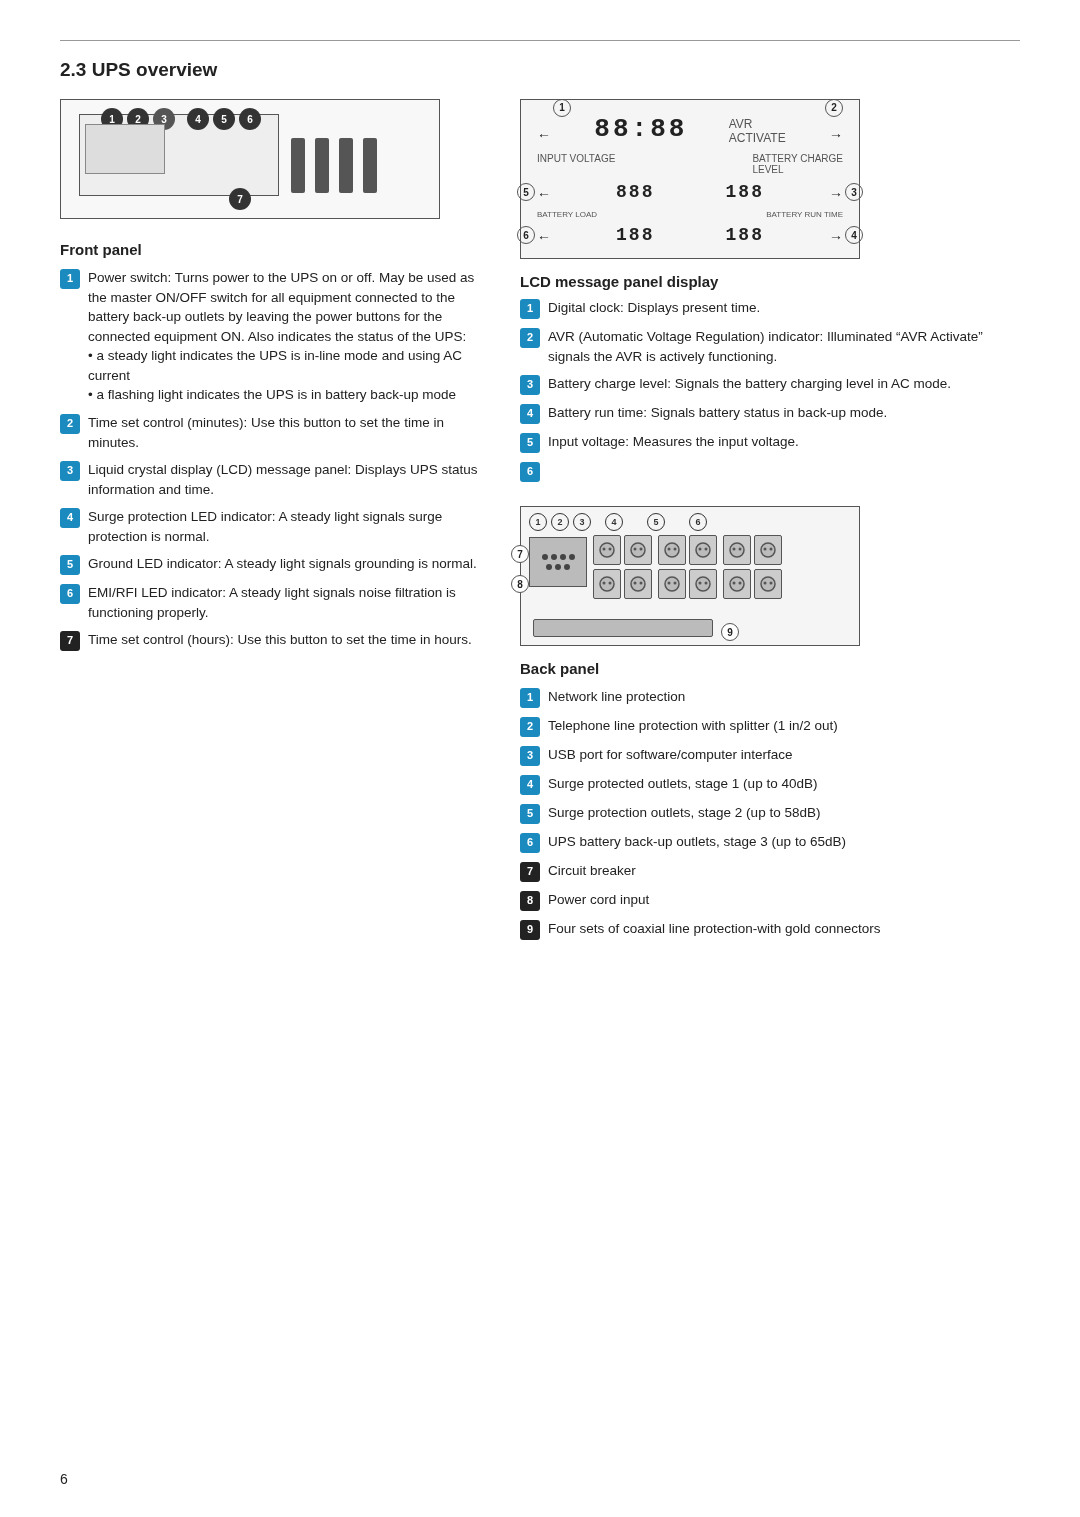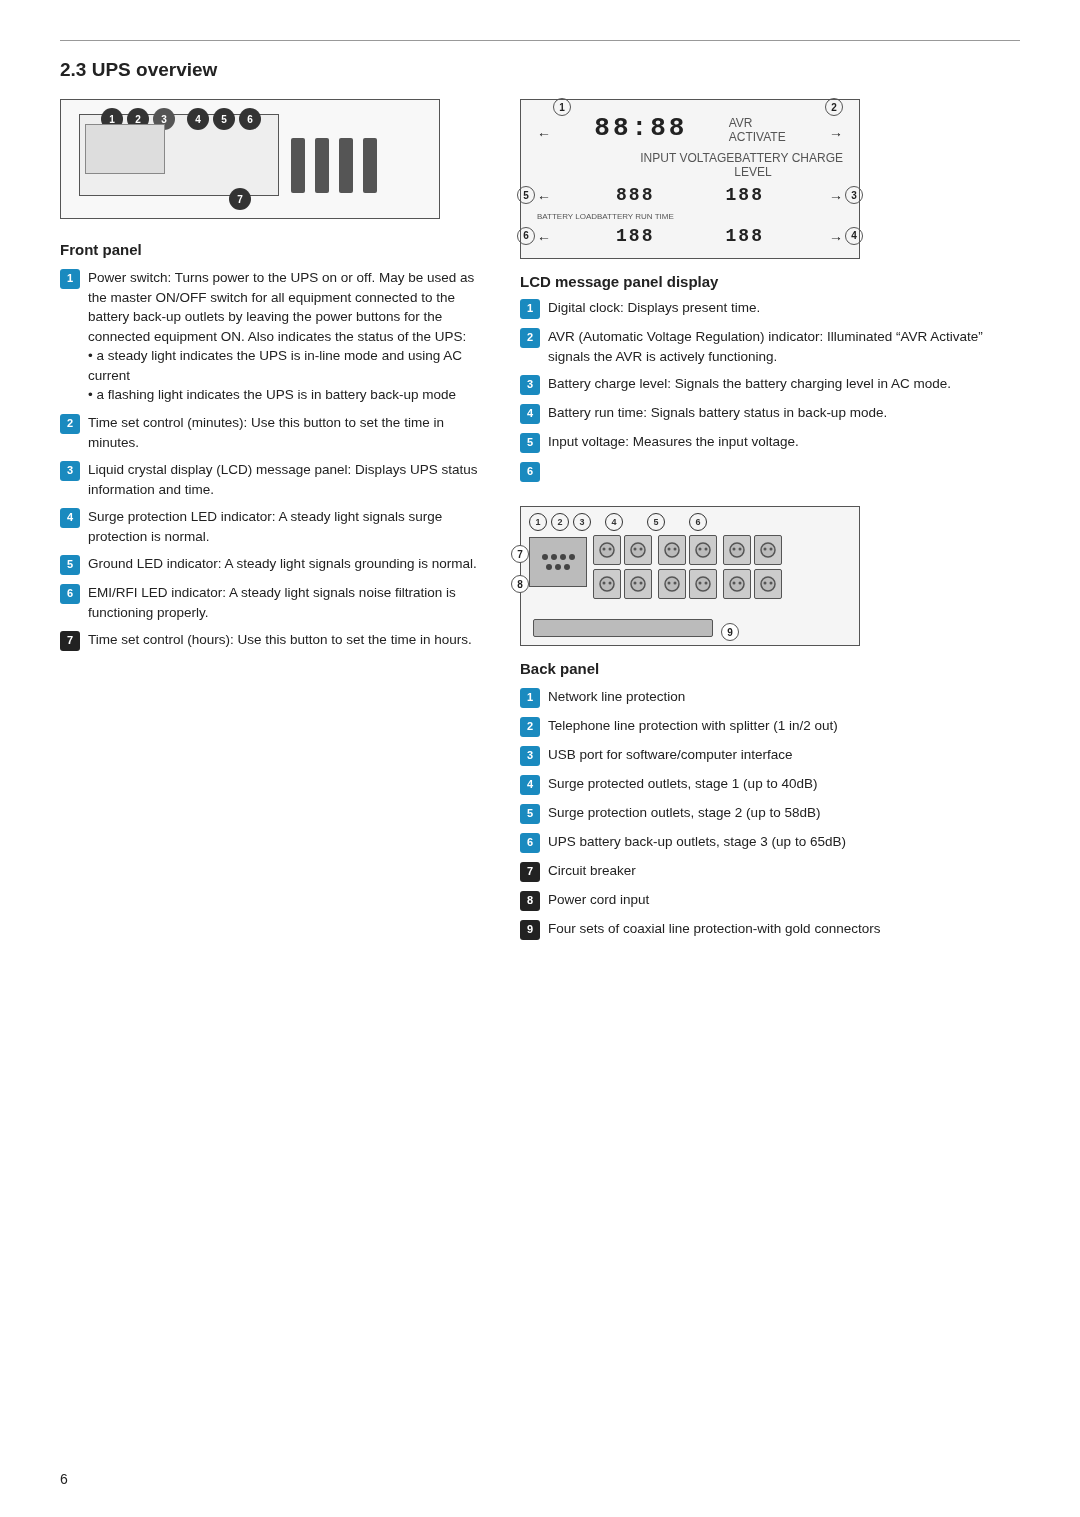--- a/index.html
+++ b/index.html
@@ -301,35 +301,35 @@
 
       <div class="lcd-row" style="margin-bottom:2px; position:relative;">
         <span style="position:absolute;top:-14px;left:16px;font-size:10px;color:#222;border:1.5px solid #555;width:18px;height:18px;border-radius:50%;display:inline-flex;align-items:center;justify-content:center;font-weight:bold;">1</span>
         <span style="font-size:14px;margin-right:4px;margin-top:8px;">←</span>
         <span class="lcd-seg" style="font-size:26px;letter-spacing:3px;margin-top:0;">88:88</span>
         <span style="font-size:12px;color:#555;align-self:flex-start;margin-top:4px;margin-left:2px;">AVR<br>ACTIVATE</span>
         <span style="font-size:14px;margin-left:4px;margin-top:8px;">→</span>
         <span style="position:absolute;top:-14px;right:0px;font-size:10px;color:#222;border:1.5px solid #555;width:18px;height:18px;border-radius:50%;display:inline-flex;align-items:center;justify-content:center;font-weight:bold;">2</span>
       </div>
 
-      <div style="display:flex;justify-content:flex-end;width:100%;font-size:12px;color:#555;margin-bottom:2px;">
+      <div style="display:flex;justify-content:space-between;width:100%;font-size:10px;color:#555;margin-bottom:2px;">
         <span>INPUT VOLTAGE</span>
         <span>BATTERY CHARGE<br>LEVEL</span>
       </div>
 
       <div class="lcd-row" style="position:relative;">
         <span style="position:absolute;left:-20px;font-size:10px;color:#222;border:1.5px solid #555;width:18px;height:18px;border-radius:50%;display:inline-flex;align-items:center;justify-content:center;font-weight:bold;">5</span>
         <span style="font-size:14px;margin-right:4px;">←</span>
         <span class="lcd-seg" style="font-size:18px;">888</span>
         <span class="lcd-seg" style="font-size:18px;margin-left:10px;">188</span>
         <span style="font-size:14px;margin-left:4px;">→</span>
         <span style="position:absolute;right:-20px;font-size:10px;color:#222;border:1.5px solid #555;width:18px;height:18px;border-radius:50%;display:inline-flex;align-items:center;justify-content:center;font-weight:bold;">3</span>
       </div>
 
-      <div style="display:flex;width:100%;font-size:8px;color:#555;margin-top:2px;">
+      <div style="display:flex;justify-content:space-between;width:100%;font-size:8px;color:#555;margin-top:2px;">
         <span>BATTERY LOAD</span>
         <span>BATTERY RUN TIME</span>
       </div>
 
       <div class="lcd-row" style="position:relative;">
         <span style="position:absolute;left:-20px;font-size:10px;color:#222;border:1.5px solid #555;width:18px;height:18px;border-radius:50%;display:inline-flex;align-items:center;justify-content:center;font-weight:bold;">6</span>
         <span style="font-size:14px;margin-right:4px;">←</span>
         <span class="lcd-seg" style="font-size:18px;">188</span>
         <span class="lcd-seg" style="font-size:18px;margin-left:10px;">188</span>
         <span style="font-size:14px;margin-left:4px;">→</span>

